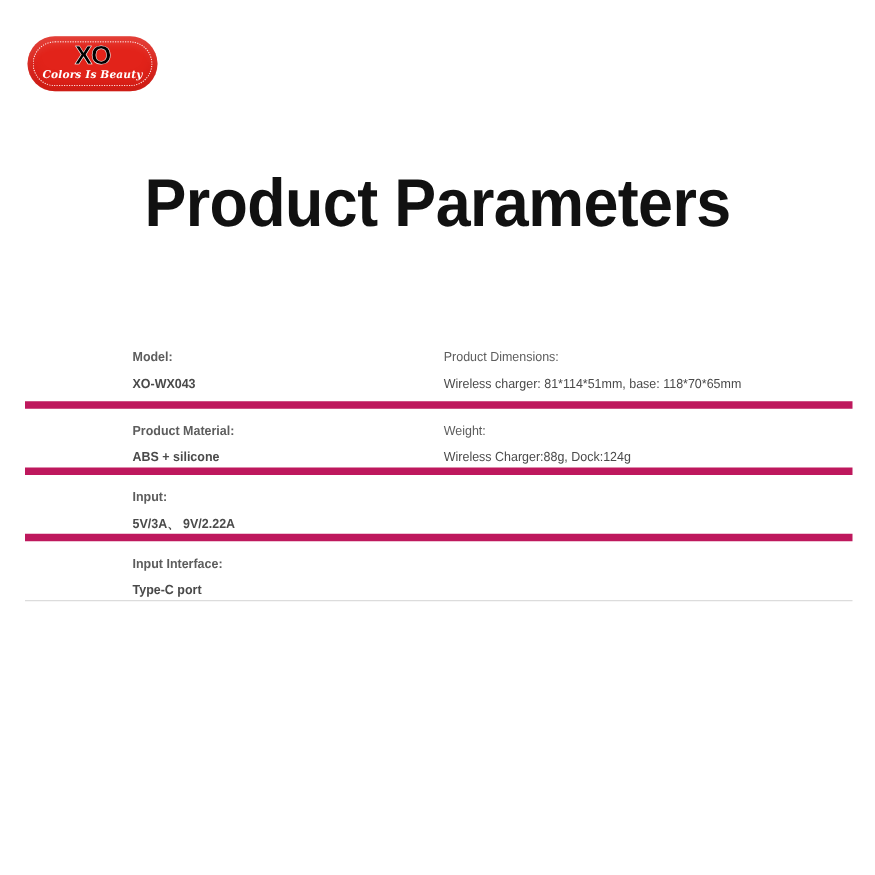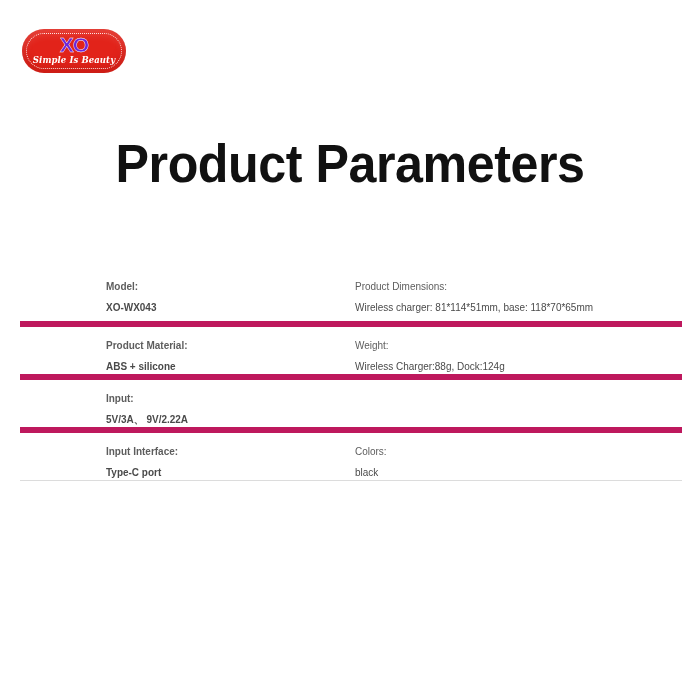--- a/index.html
+++ b/index.html
@@ -48,21 +48,21 @@
     border: 1px dotted rgba(255,255,255,0.85);
     border-radius: 18px / 18px;
     box-sizing: border-box;
   }
   .logo-xo {
     position: absolute;
     left: 0;
     right: 0;
     top: 5px;
     text-align: center;
-    color: #6d28d9;
+    color: #000000;
     font-family: "Liberation Sans", sans-serif;
     font-weight: bold;
     font-size: 21px;
     letter-spacing: -1px;
     line-height: 22px;
     -webkit-text-stroke: 0.4px #ffffff;
   }
   .logo-tagline {
     position: absolute;
     left: 0;
@@ -144,21 +144,21 @@
 </style>
 </head>
 <body>
 
 <div class="page">
 
   <div class="brand-logo">
     <div class="logo-pill"></div>
     <div class="logo-inner-border"></div>
     <div class="logo-xo">XO</div>
-    <div class="logo-tagline">Simple Is Beauty</div>
+    <div class="logo-tagline">Colors Is Beauty</div>
   </div>
 
   <div class="page-title">Product Parameters</div>
 
   <div class="spec-table">
 
     <div class="spec-row">
       <div class="spec-cell left">
         <div class="spec-label">Model:</div>
         <div class="spec-value">XO-WX043</div>
@@ -185,21 +185,17 @@
         <div class="spec-label">Input:</div>
         <div class="spec-value">5V/3A、 9V/2.22A</div>
       </div>
     </div>
 
     <div class="spec-row">
       <div class="spec-cell left">
         <div class="spec-label">Input Interface:</div>
         <div class="spec-value">Type-C port</div>
       </div>
-      <div class="spec-cell right">
-        <div class="spec-label">Colors:</div>
-        <div class="spec-value">black</div>
-      </div>
     </div>
 
   </div>
 
 </div>
 
 </body></html>

